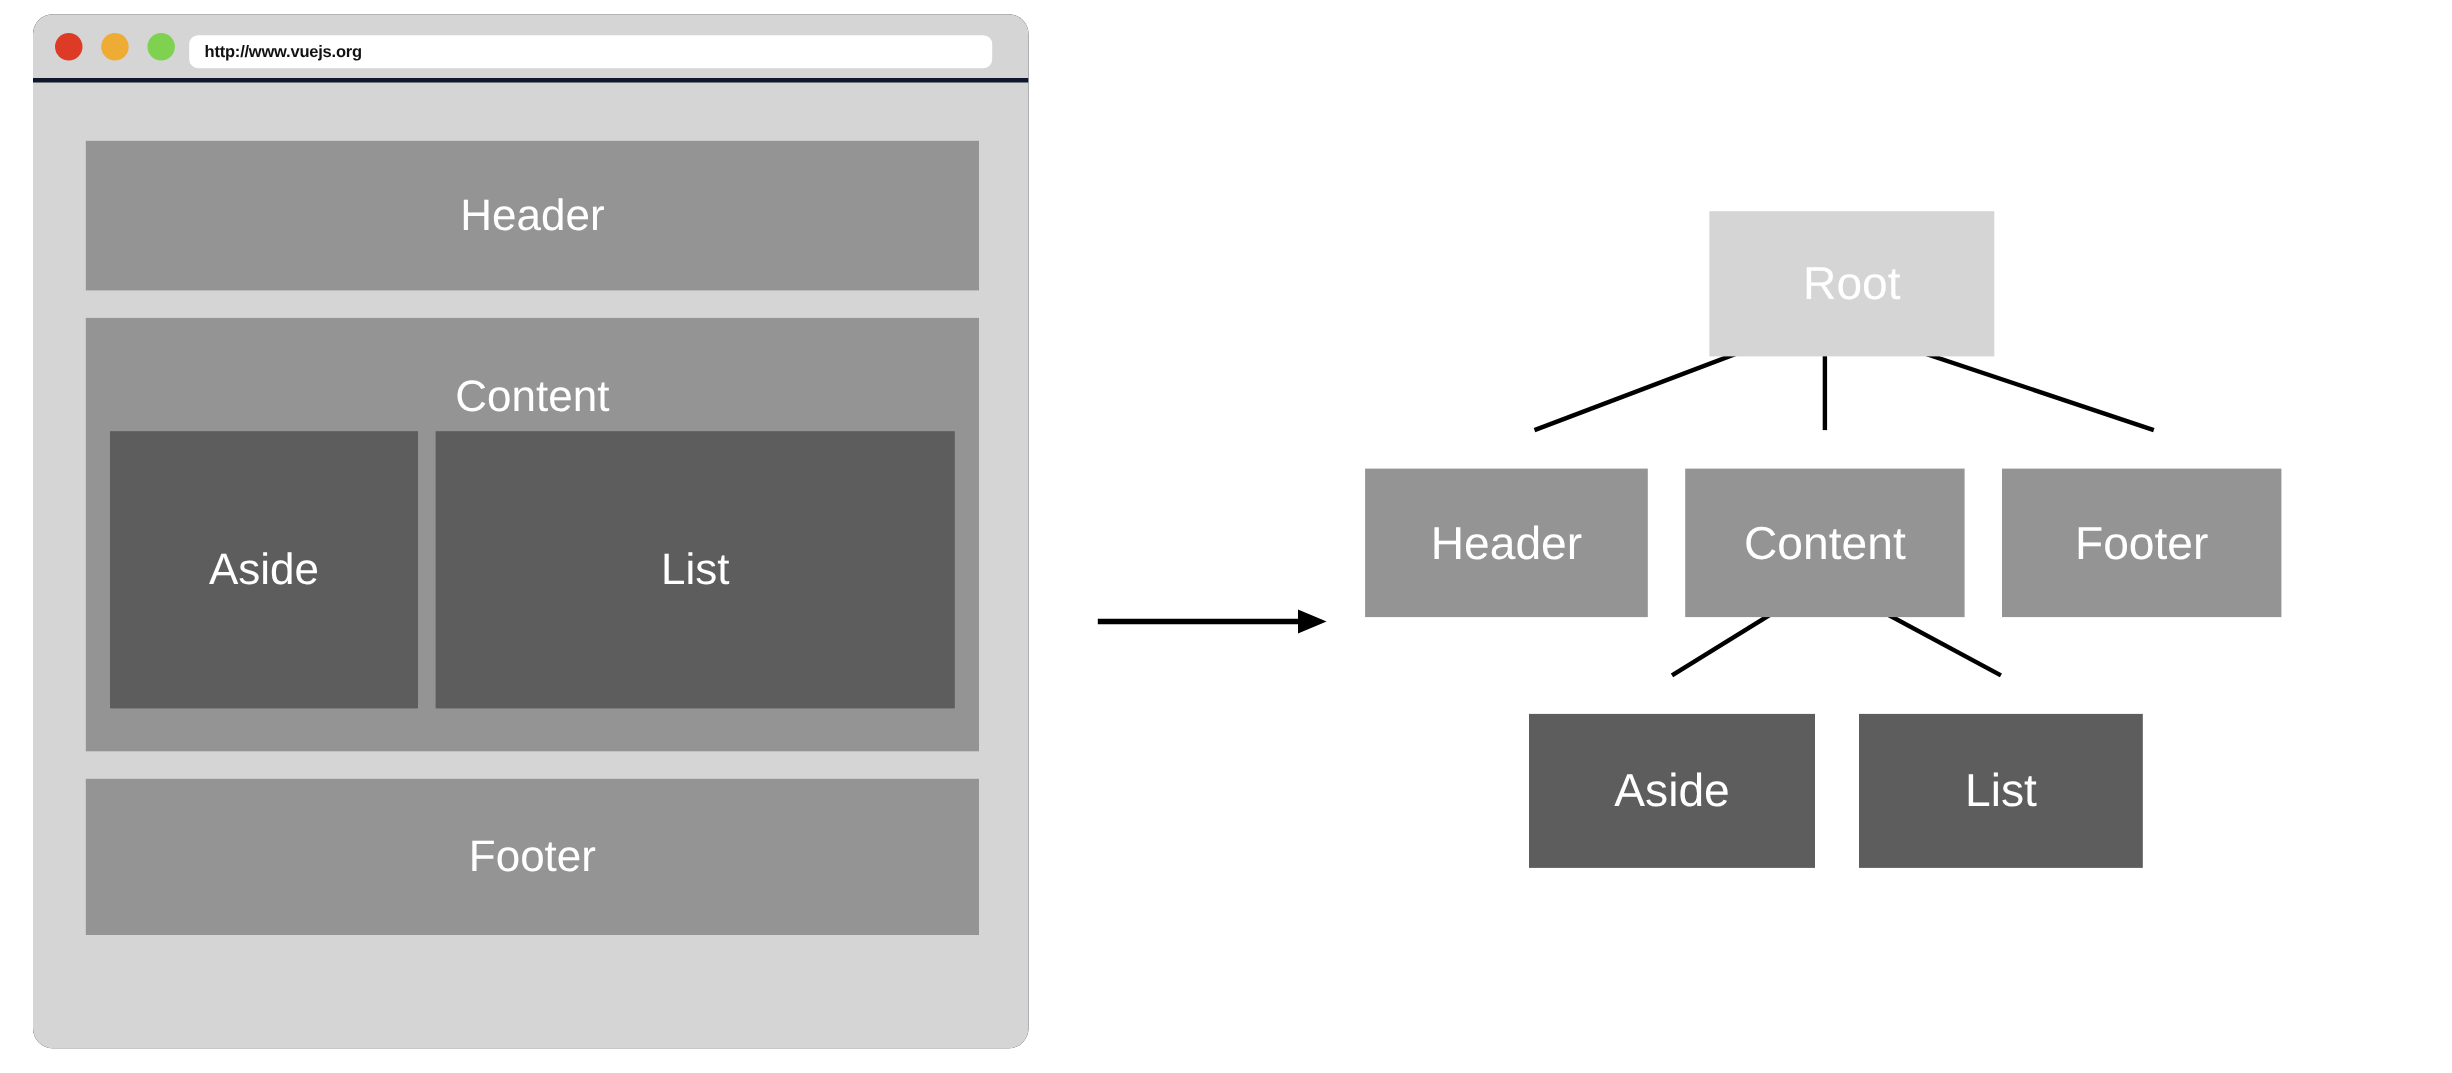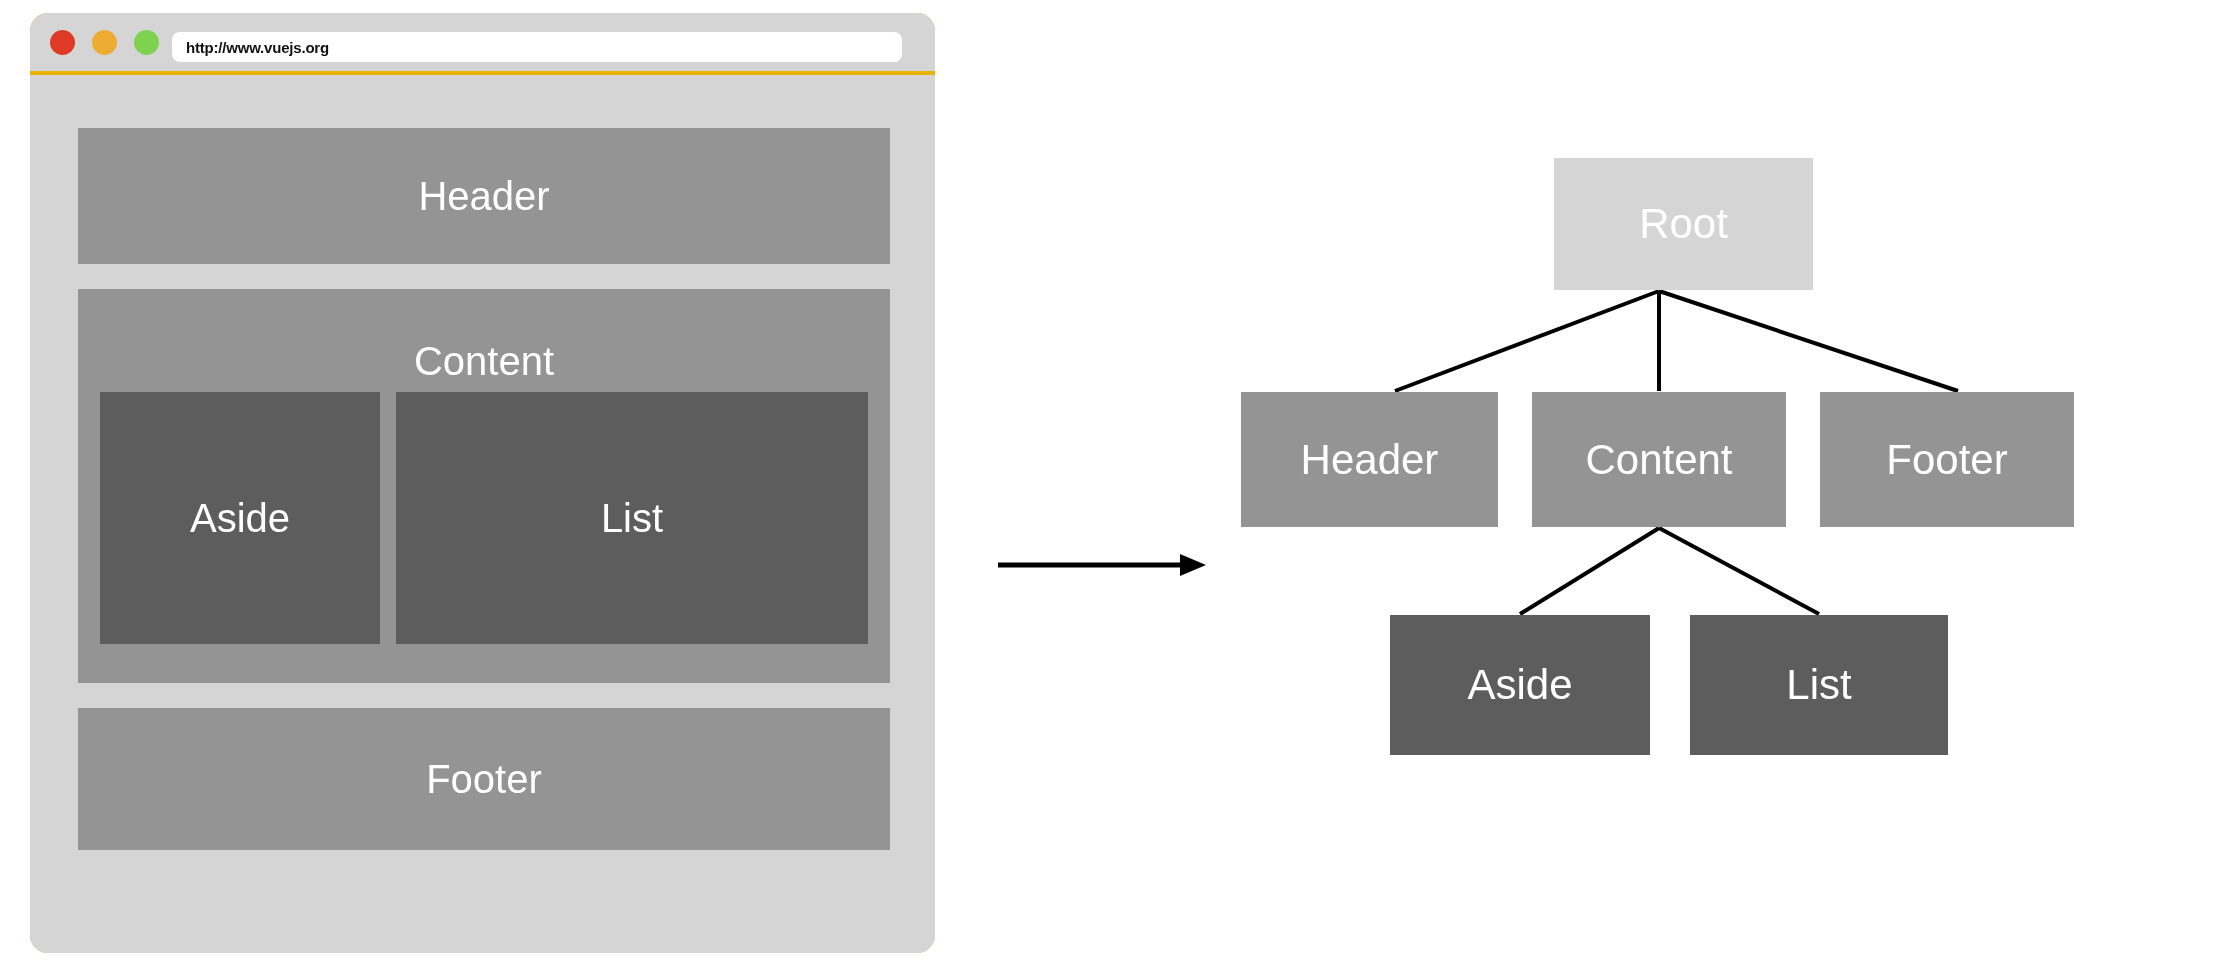--- a/index.html
+++ b/index.html
@@ -20,21 +20,21 @@
     background: #ffffff;
   }
 
   
   .browser-window {
     position: absolute;
     left: 30px;
     top: 13px;
     width: 905px;
     height: 940px;
-    background: #eab308;
+    background: #0f172a;
     border-radius: 18px;
   }
 
   .browser-chrome {
     position: absolute;
     left: 0;
     top: 0;
     width: 905px;
     height: 58px;
     background: #d5d5d5;
@@ -162,20 +162,21 @@
     top: 0;
     width: 1040px;
     height: 680px;
   }
   .tree-node {
     position: absolute;
     display: flex;
     align-items: center;
     justify-content: center;
     color: #ffffff;
+    margin-top: 34px;
   }
   .tree-label {
     font-size: 42px;
     color: #ffffff;
     letter-spacing: 0px;
     white-space: nowrap;
   }
   .n-root    { background: #d5d5d5; left: 374px;  top: 28px;  width: 259px; height: 132px; }
   .n-header  { background: #949494; left: 61px;   top: 262px; width: 257px; height: 135px; }
   .n-content { background: #949494; left: 352px;  top: 262px; width: 254px; height: 135px; }

